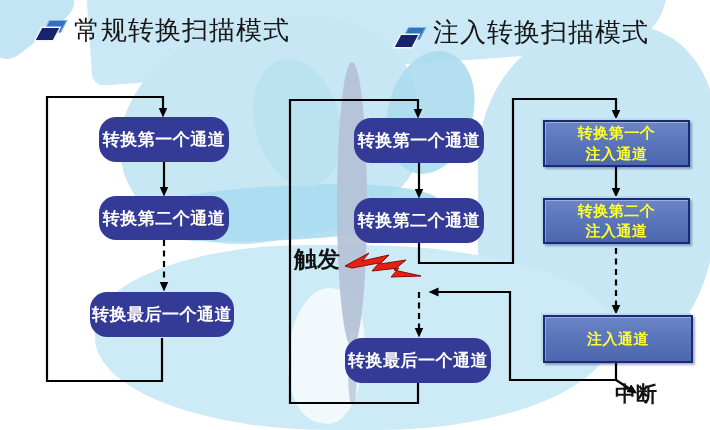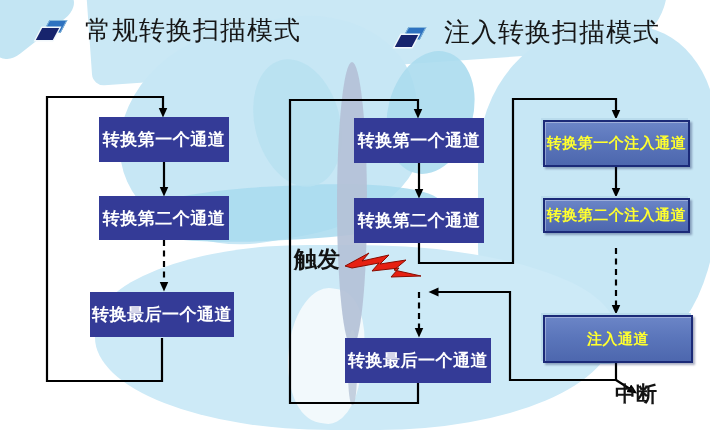--- a/index.html
+++ b/index.html
@@ -28,39 +28,39 @@
     transform:rotate(-15deg);border-radius:50%;opacity:.9;}
   #body-pale{left:288px;top:288px;width:75px;height:135px;background:#f2f9fc;
     transform:rotate(8deg);border-radius:50% 50% 40% 60%;}
   #butterfly-body{left:337px;top:62px;width:30px;height:285px;background:#b4c1d7;
     border-radius:50%;opacity:.92;}
   #butterfly-tail{left:348px;top:330px;width:9px;height:75px;background:#bcc9d9;
     border-radius:45%;opacity:.85;}
   
   #connectors{position:absolute;left:0;top:0;z-index:9;}
   
-  .title{position:absolute;z-index:12;display:flex;align-items:center;gap:19px;}
+  .title{position:absolute;z-index:12;display:flex;align-items:center;gap:8px;}
   .title .ttext{font-size:26px;color:#161616;letter-spacing:1px;white-space:nowrap;}
   .ticon{position:relative;width:30px;height:24px;display:inline-block;flex:0 0 30px;}
   .ticon .back{position:absolute;left:10px;top:1px;width:16px;height:11px;
     background:#2e72c0;transform:skewX(-28deg);border:1px solid #86b7da;}
   .ticon .front{position:absolute;left:3px;top:9px;width:17px;height:12px;
     background:#17246d;transform:skewX(-28deg);box-shadow:0 0 0 1.5px #f2f8fc;}
   #title-left{left:36px;top:13px;}
   #title-right{left:395px;top:15px;align-items:flex-end;}
   
   .rbox{position:absolute;z-index:10;background:#343b97;color:#ffffff;
     display:flex;align-items:center;justify-content:center;
     font-family:"Liberation Sans","DejaVu Sans",sans-serif;
-    font-weight:bold;font-size:17px;white-space:nowrap;letter-spacing:.5px;}
+    font-weight:bold;font-size:17px;white-space:nowrap;letter-spacing:.5px;border-radius:17px;}
   .ibox{position:absolute;z-index:10;
     background:linear-gradient(180deg,#6b85c7 0%,#5b76bb 45%,#4d67ae 100%);
     border:2px solid #1b2a78;color:#ffff2e;
     box-shadow:-2px -2px 0 #b9dbec,2px 2px 2px rgba(15,25,80,.35),inset 1px 1px 0 rgba(255,255,255,.35);
-    display:flex;align-items:center;justify-content:center;
+    display:flex;flex-direction:column;align-items:center;justify-content:center;
     font-family:"Liberation Sans","DejaVu Sans",sans-serif;
     font-weight:bold;font-size:15px;line-height:1.35;letter-spacing:.5px;box-sizing:border-box;}
   
   .flabel{position:absolute;z-index:12;color:#121212;font-weight:bold;white-space:nowrap;}
   #trigger-label{left:294px;top:244px;font-size:23px;}
   #interrupt-label{left:615px;top:380px;font-size:21px;}
 </style>
 </head>
 <body>
 
@@ -122,21 +122,21 @@
   <div class="rbox" style="left:90px;top:292px;width:144px;height:45px;">转换最后一个通道</div>
 
   <div class="rbox" style="left:354px;top:118px;width:130px;height:45px;">转换第一个通道</div>
   <div class="rbox" style="left:354px;top:198px;width:130px;height:45px;">转换第二个通道</div>
   <div class="rbox" style="left:345px;top:338px;width:146px;height:45px;">转换最后一个通道</div>
 
   <div class="ibox" style="left:543px;top:120px;width:147px;height:47px;">
     <span>转换第一个</span>
     <span>注入通道</span>
   </div>
-  <div class="ibox" style="left:543px;top:198px;width:147px;height:35px;">
+  <div class="ibox" style="left:543px;top:198px;width:147px;height:46px;">
     <span>转换第二个</span>
     <span>注入通道</span>
   </div>
   <div class="ibox" style="left:543px;top:315px;width:150px;height:48px;">
     <span>注入通道</span>
   </div>
 
   <div class="flabel" id="trigger-label">触发</div>
   <div class="flabel" id="interrupt-label">中断</div>
 </div>

